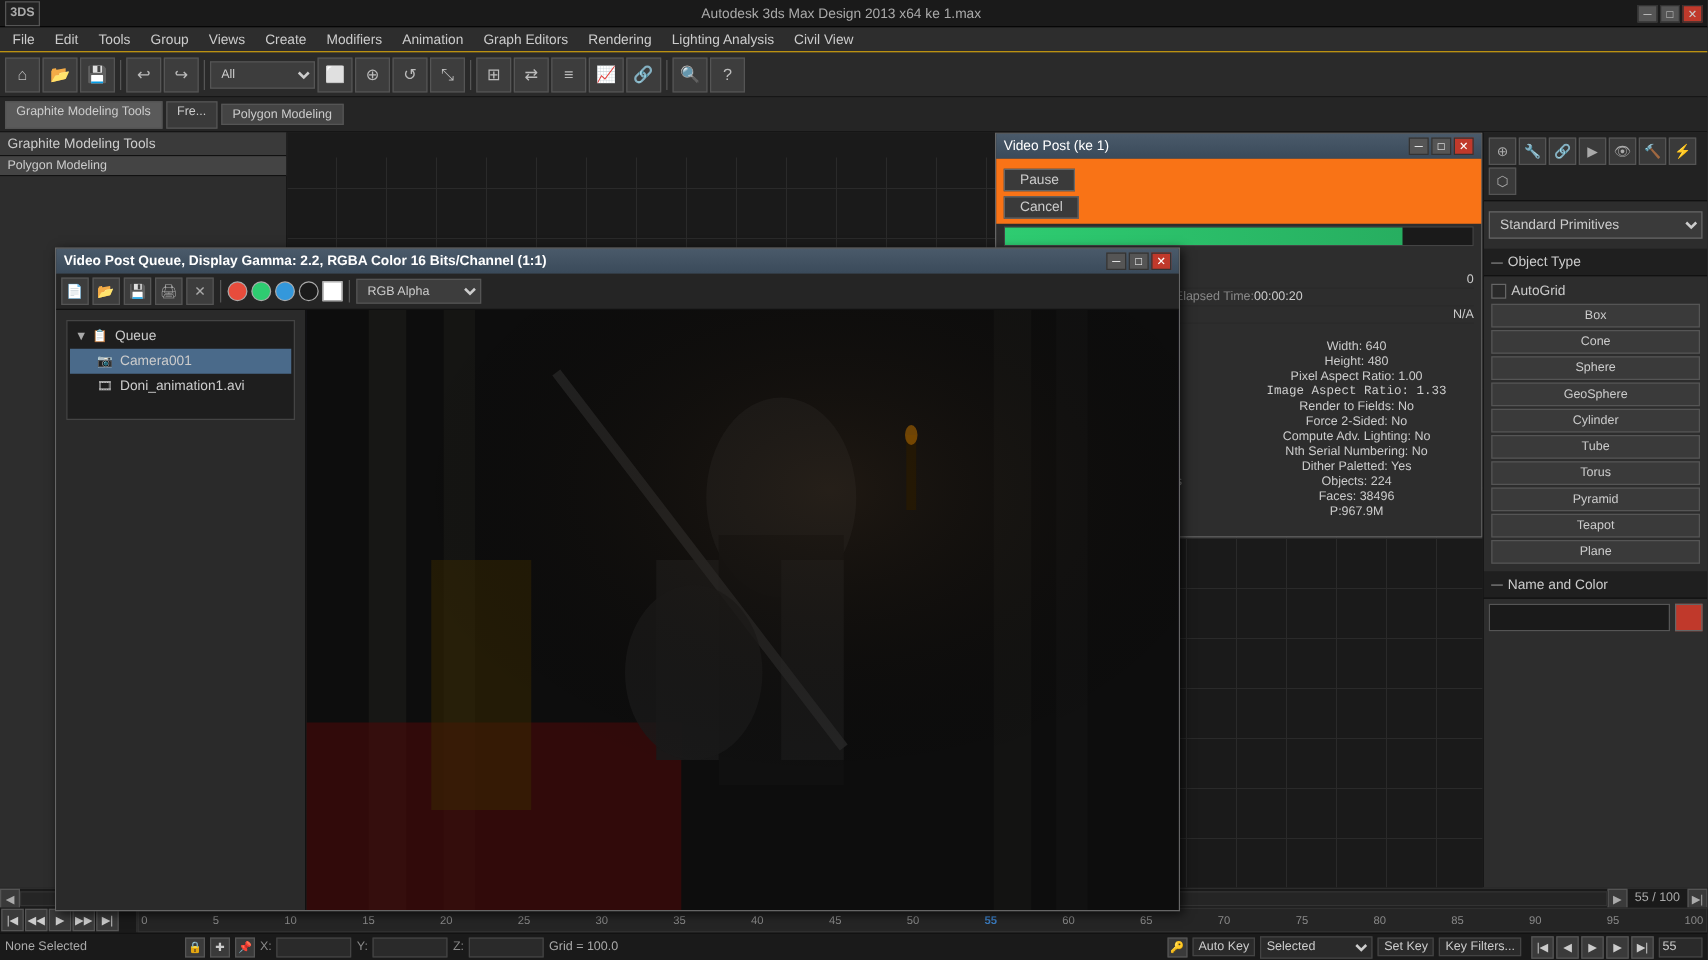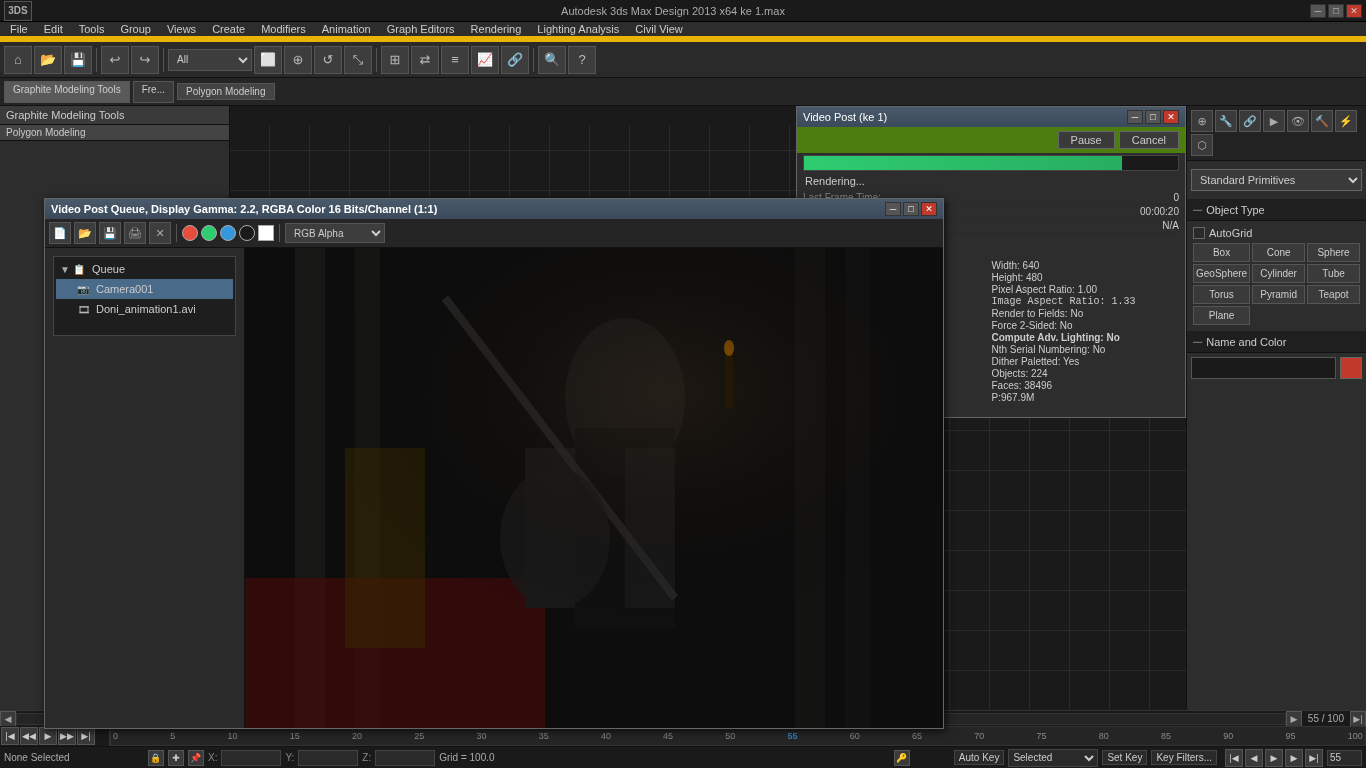--- a/index.html
+++ b/index.html
@@ -7,21 +7,21 @@
 
     
     #top-bar { display: flex; align-items: center; background: #1a1a1a; height: 22px; padding: 0 4px; border-bottom: 1px solid #000; }
     #top-bar .logo { width: 28px; height: 20px; background: #222; border: 1px solid #555; display: flex; align-items: center; justify-content: center; font-weight: bold; font-size: 10px; color: #aaa; margin-right: 4px; }
     #top-bar .title { color: #aaa; font-size: 11px; flex: 1; text-align: center; }
     #top-bar .win-controls { display: flex; gap: 2px; }
     #top-bar .win-btn { width: 16px; height: 14px; background: #555; border: 1px solid #333; display: flex; align-items: center; justify-content: center; font-size: 9px; cursor: pointer; color: #ccc; }
     #top-bar .win-btn.close { background: #c0392b; }
 
     
-    #menu-bar { display: flex; align-items: center; background: #2d2d2d; height: 20px; border-bottom: 6px solid #eab308; padding: 0 2px; }
+    #menu-bar { display: flex; align-items: center; background: #2d2d2d; height: 20px; border-bottom: 1px solid #eab308; padding: 0 2px; }
     #menu-bar .menu-item { padding: 1px 8px; font-size: 11px; color: #ccc; cursor: pointer; height: 20px; display: flex; align-items: center; }
 
     
     #toolbar { display: flex; align-items: center; background: #2a2a2a; height: 36px; border-bottom: 1px solid #111; padding: 2px 4px; gap: 2px; }
     .tb-btn { width: 28px; height: 28px; background: #3d3d3d; border: 1px solid #555; display: flex; align-items: center; justify-content: center; cursor: pointer; font-size: 13px; color: #bbb; }
     .tb-sep { width: 1px; height: 24px; background: #555; margin: 0 2px; }
     .tb-select { background: #3d3d3d; border: 1px solid #555; color: #ccc; font-size: 10px; height: 22px; padding: 0 4px; width: 84px; }
 
     
     #secondary-toolbar { display: flex; align-items: center; background: #252525; height: 28px; border-bottom: 1px solid #111; padding: 0 4px; gap: 3px; }
@@ -54,21 +54,21 @@
 
     .section-header { background: #1f1f1f; color: #ccc; padding: 3px 6px; font-size: 11px; display: flex; align-items: center; gap: 4px; border-bottom: 1px solid #111; cursor: pointer; }
     .section-minus { color: #888; font-size: 13px; font-weight: bold; }
 
     .primitives-dropdown { background: #3a3a3a; border: 1px solid #666; color: #ccc; font-size: 11px; width: 100%; padding: 2px 4px; margin: 4px 0; height: 22px; }
 
     .object-type-section { padding: 4px; }
     .autogrid-row { display: flex; align-items: center; gap: 4px; padding: 2px; }
     .checkbox-small { width: 12px; height: 12px; border: 1px solid #666; background: #2a2a2a; }
 
-    .obj-buttons { display: grid; grid-template-columns: 1fr 1fr 1fr; gap: 2px; padding: 2px; }
+    .obj-buttons { display: grid; grid-template-columns: 1fr; gap: 2px; padding: 2px; }
     .obj-btn { padding: 3px 2px; background: #3a3a3a; border: 1px solid #555; color: #ccc; font-size: 10px; cursor: pointer; text-align: center; }
 
     .name-color-section { padding: 4px; }
     .name-color-row { display: flex; gap: 4px; align-items: center; }
     .name-input { flex: 1; background: #1a1a1a; border: 1px solid #555; color: #ccc; font-size: 10px; padding: 2px 4px; height: 22px; }
     .color-swatch { width: 22px; height: 22px; background: #c0392b; border: 1px solid #666; cursor: pointer; }
 
     
     #vp-window { position: absolute; left: 44px; top: 198px; width: 900px; background: #2d2d2d; border: 1px solid #666; box-shadow: 2px 2px 8px rgba(0,0,0,0.7); z-index: 20; }
     #vp-titlebar { background: linear-gradient(to bottom, #4a5a6a, #3a4a5a); padding: 3px 6px; display: flex; align-items: center; justify-content: space-between; }
@@ -311,68 +311,68 @@
     <div id="render-window" style="position:absolute;top:0;right:0;width:390px;background:#2d2d2d;border:1px solid #666;z-index:15;">
       <div id="rw-titlebar" style="background:linear-gradient(to bottom,#4a5a6a,#3a4a5a);padding:3px 6px;display:flex;align-items:center;justify-content:space-between;">
         <span style="color:#fff;font-size:11px;font-weight:normal;">Video Post (ke 1)</span>
         <div style="display:flex;gap:2px;">
           <div style="width:16px;height:14px;background:#555;border:1px solid #333;display:flex;align-items:center;justify-content:center;font-size:9px;cursor:pointer;color:#fff;">─</div>
           <div style="width:16px;height:14px;background:#555;border:1px solid #333;display:flex;align-items:center;justify-content:center;font-size:9px;cursor:pointer;color:#fff;">□</div>
           <div style="width:16px;height:14px;background:#c0392b;border:1px solid #333;display:flex;align-items:center;justify-content:center;font-size:9px;cursor:pointer;color:#fff;">✕</div>
         </div>
       </div>
 
-      <div style="display:flex;align-items:flex-start;gap:4px;padding:4px 6px;background:#4d7c0f;">
+      <div style="display:flex;align-items:flex-start;gap:4px;padding:4px 6px;background:#f97316;flex-direction:column;">
         <div style="flex:1;"></div>
         <button style="padding:2px 12px;background:#3a3a3a;border:1px solid #666;color:#ccc;font-size:11px;cursor:pointer;">Pause</button>
         <button style="padding:2px 12px;background:#3a3a3a;border:1px solid #666;color:#ccc;font-size:11px;cursor:pointer;">Cancel</button>
       </div>
 
       <div style="margin:2px 6px;background:#1a1a1a;height:16px;border:1px solid #444;position:relative;">
         <div style="height:100%;background:linear-gradient(to right,#2ecc71,#27ae60);width:85%;"></div>
       </div>
 
       <div style="padding:2px 8px;font-size:11px;color:#ccc;">Rendering...</div>
 
       <div style="padding:2px 6px;font-size:10px;">
         <div style="display:flex;gap:8px;">
           <div style="flex:1;">
             <div class="rw-row" style="display:flex;justify-content:space-between;padding:1px 0;border-bottom:1px solid #2a2a2a;">
               <span style="color:#888;">Last Frame Time:</span>
               <span style="color:#ccc;">0</span>
             </div>
-            <div class="rw-row" style="display:flex;justify-content:space-between;padding:1px 0;border-bottom:1px solid #2a2a2a;">
+            <div class="rw-row" style="display:flex;justify-content:center;padding:1px 0;border-bottom:1px solid #2a2a2a;">
               <span style="color:#888;">Elapsed Time:</span>
               <span style="color:#ccc;">00:00:20</span>
             </div>
             <div class="rw-row" style="display:flex;justify-content:space-between;padding:1px 0;border-bottom:1px solid #2a2a2a;">
               <span style="color:#888;">Time Remaining:</span>
               <span style="color:#ccc;">N/A</span>
             </div>
           </div>
         </div>
         <div style="display:flex;justify-content:space-between;padding:1px 0;">
           <span style="color:#888;">Total</span>
         </div>
 
-        <div style="display:grid;grid-template-columns:1fr 1fr;gap:1px;font-size:10px;margin-top:14px;">
+        <div style="display:grid;grid-template-columns:1fr 1fr;gap:1px;font-size:10px;margin-top:0;text-align:center;">
           <span style="color:#888;">Port: N/A</span>
           <span style="color:#ccc;">Width: 640</span>
           <span style="color:#888;">Time: 0</span>
           <span style="color:#ccc;">Height: 480</span>
           <span style="color:#888;">Time: 55</span>
           <span style="color:#ccc;">Pixel Aspect Ratio: 1.00</span>
           <span style="color:#888;">Time: 1</span>
           <span style="color:#ccc;font-family:Liberation Mono, monospace;">Image Aspect Ratio: 1.33</span>
           <span style="color:#888;">Geometry: Hide</span>
           <span style="color:#ccc;">Render to Fields: No</span>
           <span style="color:#888;">Shadows: Yes</span>
           <span style="color:#ccc;">Force 2-Sided: No</span>
           <span style="color:#888;">Maps: Yes</span>
-          <span style="color:#ccc;font-weight:bold;">Compute Adv. Lighting: No</span>
+          <span style="color:#ccc;">Compute Adv. Lighting: No</span>
           <span style="color:#888;">Gamma: 2.20</span>
           <span style="color:#ccc;">Nth Serial Numbering: No</span>
           <span style="color:#888;">Displacement: No</span>
           <span style="color:#ccc;">Dither Paletted: Yes</span>
           <span style="color:#888;">Dither True Color: Yes</span>
           <span style="color:#ccc;">Objects: 224</span>
           <span style="color:#888;">Lights: 4</span>
           <span style="color:#ccc;">Faces: 38496</span>
           <span style="color:#888;">Shadow Mapped: 4</span>
           <span style="color:#ccc;">P:967.9M</span>
@@ -492,21 +492,21 @@
     <div style="width:16px;height:16px;background:#3a3a3a;border:1px solid #555;display:flex;align-items:center;justify-content:center;font-size:9px;">📌</div>
     <span style="color:#888;">X:</span>
     <input type="text" style="background: rgb(42, 42, 42); border: 1px solid rgb(68, 68, 68); color: rgb(204, 204, 204); width: 60px; height: 16px; font-size: 10px; padding: 0px 2px;" value="">
     <span style="color:#888;">Y:</span>
     <input type="text" style="background: rgb(42, 42, 42); border: 1px solid rgb(68, 68, 68); color: rgb(204, 204, 204); width: 60px; height: 16px; font-size: 10px; padding: 0px 2px;" value="">
     <span style="color:#888;">Z:</span>
     <input type="text" style="background: rgb(42, 42, 42); border: 1px solid rgb(68, 68, 68); color: rgb(204, 204, 204); width: 60px; height: 16px; font-size: 10px; padding: 0px 2px;" value="">
     <span style="color:#aaa;">Grid = 100.0</span>
     <div style="flex:1;"></div>
     <div style="width:16px;height:16px;background:#3a3a3a;border:1px solid #555;display:flex;align-items:center;justify-content:center;font-size:9px;">🔑</div>
-    <span style="background:#2a2a2a;border:1px solid #444;color:#ccc;font-size:10px;padding:1px 4px;cursor:pointer;margin-left:40px;">Auto Key</span>
+    <span style="background:#2a2a2a;border:1px solid #444;color:#ccc;font-size:10px;padding:1px 4px;cursor:pointer;">Auto Key</span>
     <select style="background:#2a2a2a;border:1px solid #444;color:#ccc;font-size:10px;height:18px;width:90px;">
       <option>Selected</option>
     </select>
     <span style="background:#2a2a2a;border:1px solid #444;color:#ccc;font-size:10px;padding:1px 4px;cursor:pointer;">Set Key</span>
     <span style="background:#2a2a2a;border:1px solid #444;color:#ccc;font-size:10px;padding:1px 4px;cursor:pointer;">Key Filters...</span>
     <div style="display:flex;gap:2px;margin-left:4px;">
       <div style="width:18px;height:18px;background:#3a3a3a;border:1px solid #555;display:flex;align-items:center;justify-content:center;font-size:9px;cursor:pointer;">|◀</div>
       <div style="width:18px;height:18px;background:#3a3a3a;border:1px solid #555;display:flex;align-items:center;justify-content:center;font-size:9px;cursor:pointer;">◀</div>
       <div style="width:18px;height:18px;background:#3a3a3a;border:1px solid #555;display:flex;align-items:center;justify-content:center;font-size:9px;cursor:pointer;">▶</div>
       <div style="width:18px;height:18px;background:#3a3a3a;border:1px solid #555;display:flex;align-items:center;justify-content:center;font-size:9px;cursor:pointer;">▶</div>

